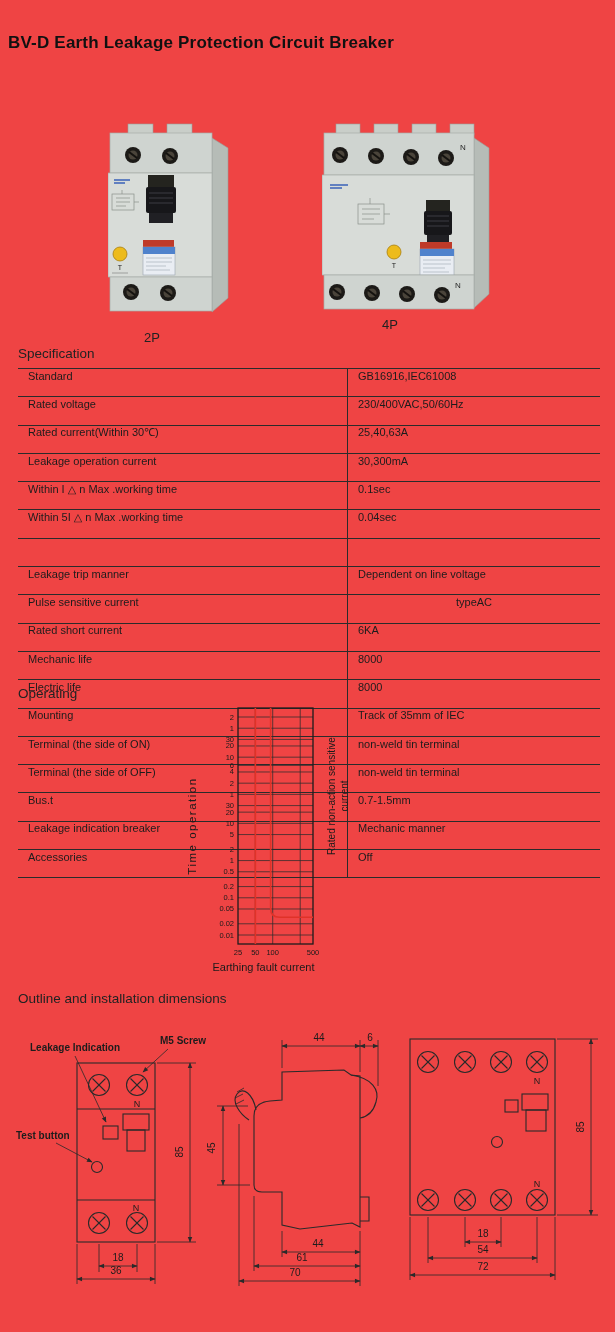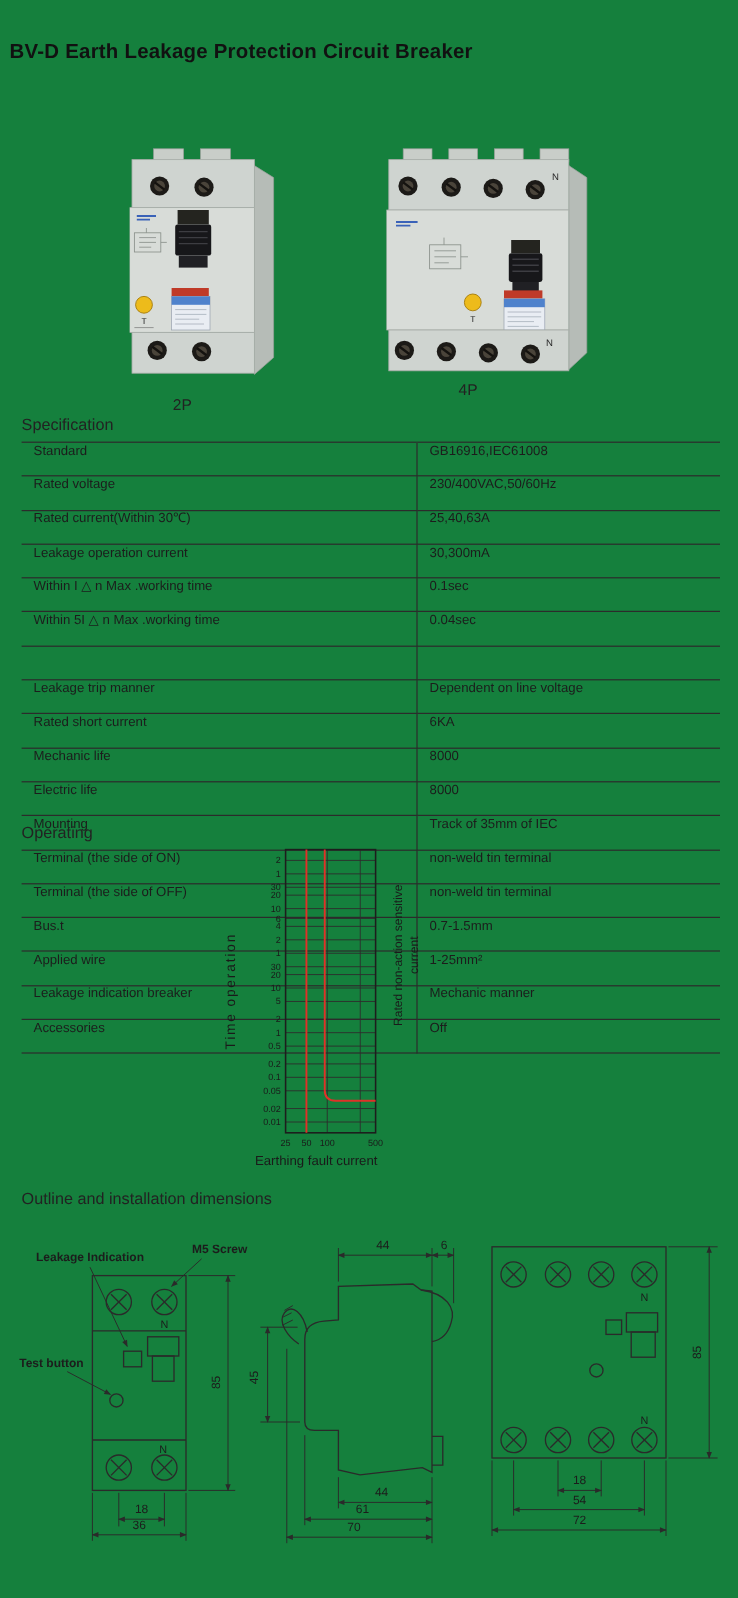--- a/index.html
+++ b/index.html
@@ -1,16 +1,16 @@
 <!DOCTYPE html>
 <html><head>
 <meta charset="utf-8">
 <style>
   html,body{margin:0;padding:0;background:#fff;}
-  .page{position:relative;width:615px;height:1332px;background:#15803d;overflow:hidden;
+  .page{position:relative;width:615px;height:1332px;background:#ef4444;overflow:hidden;
         font-family:"Liberation Sans", sans-serif;color:#1a1a1a;}
   .abs{position:absolute;}
   .title{left:8px;top:33px;font-size:17px;font-weight:bold;color:#111;letter-spacing:0.2px;}
   .h2{left:18px;font-size:13.5px;color:#222;}
   .cap{width:44px;text-align:center;font-size:13px;color:#222;}
 
   
   table.spec{position:absolute;left:18px;top:368px;width:582px;border-collapse:collapse;
              font-size:11px;color:#1c1c1c;border-top:1.5px solid #2b2b2b;border-bottom:1.5px solid #2b2b2b;}
   table.spec td{height:14.3px;padding:0 0 13px 10px;border-bottom:1px solid #2b2b2b;line-height:1;white-space:nowrap;}
@@ -196,20 +196,24 @@
         </tr>
         <tr>
           <td class="cl"></td>
           <td class="cv"></td>
         </tr>
         <tr>
           <td class="cl">Leakage trip manner</td>
           <td class="cv">Dependent on line voltage</td>
         </tr>
         <tr>
+          <td class="cl">Pulse sensitive current</td>
+          <td class="cv ctr">typeAC</td>
+        </tr>
+        <tr>
           <td class="cl">Rated short current</td>
           <td class="cv">6KA</td>
         </tr>
         <tr>
           <td class="cl">Mechanic life</td>
           <td class="cv">8000</td>
         </tr>
         <tr>
           <td class="cl">Electric life</td>
           <td class="cv">8000</td>
@@ -222,24 +226,20 @@
           <td class="cl">Terminal (the side of ON)</td>
           <td class="cv">non-weld tin terminal</td>
         </tr>
         <tr>
           <td class="cl">Terminal (the side of OFF)</td>
           <td class="cv">non-weld tin terminal</td>
         </tr>
         <tr>
           <td class="cl">Bus.t</td>
           <td class="cv">0.7-1.5mm</td>
-        </tr>
-        <tr>
-          <td class="cl">Applied wire</td>
-          <td class="cv">1-25mm²</td>
         </tr>
         <tr>
           <td class="cl">Leakage indication breaker</td>
           <td class="cv">Mechanic manner</td>
         </tr>
         <tr>
           <td class="cl">Accessories</td>
           <td class="cv">Off</td>
         </tr>
       </tbody>

